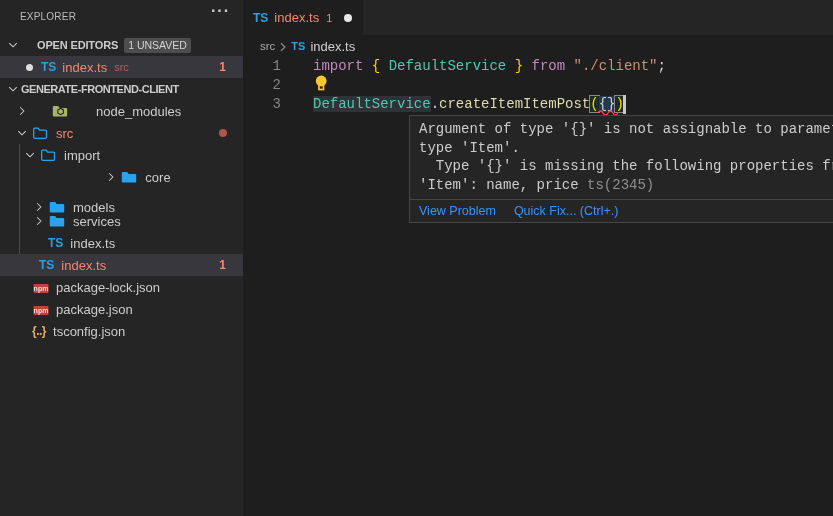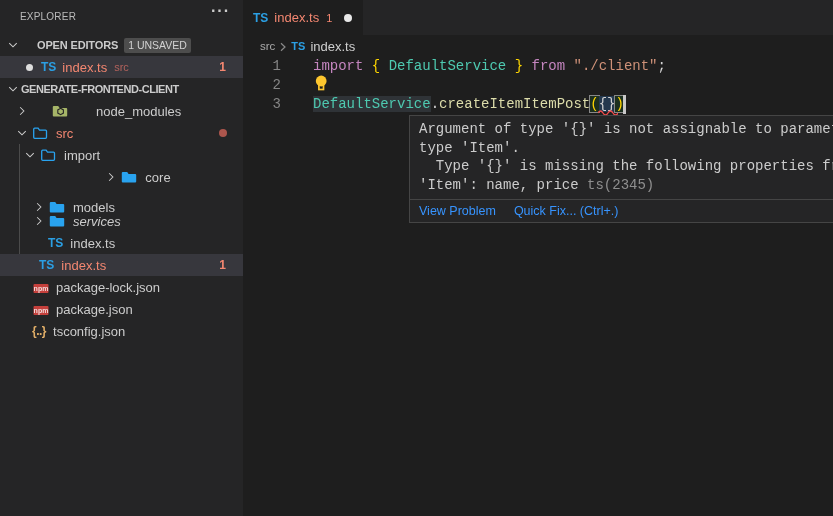--- a/index.html
+++ b/index.html
@@ -128,21 +128,21 @@
     <span style="margin-left:33px;">
         <svg width="12" height="12" viewBox="0 0 16 16">
           <path d="M5.5 3l5 5-5 5" stroke="#cccccc" stroke-width="1.35" fill="none"></path>
         </svg>
       </span>
     <span style="margin-left:4px;">
         <svg width="16" height="16" viewBox="0 0 16 16">
           <path d="M0.8 4q0-1 1-1h4.4l1.4 1.9h6.6q1 0 1 1v6.6q0 1-1 1H1.8q-1 0-1-1z" fill="#29a3ef"></path>
         </svg>
       </span>
-    <span class="lbl" style="margin-left:8px;font-style:italic;">services</span>
+    <span class="lbl" style="margin-left:8px;">services</span>
   </div>
 
   <div class="row" style="top:232px;">
     <span class="ts-ic" style="margin-left:48px;">TS</span>
     <span class="lbl" style="margin-left:7px;">index.ts</span>
   </div>
 
   <div class="row sel" style="top:254px;">
     <span class="ts-ic" style="margin-left:39px;">TS</span>
     <span class="lbl err" style="margin-left:7px;">index.ts</span>

